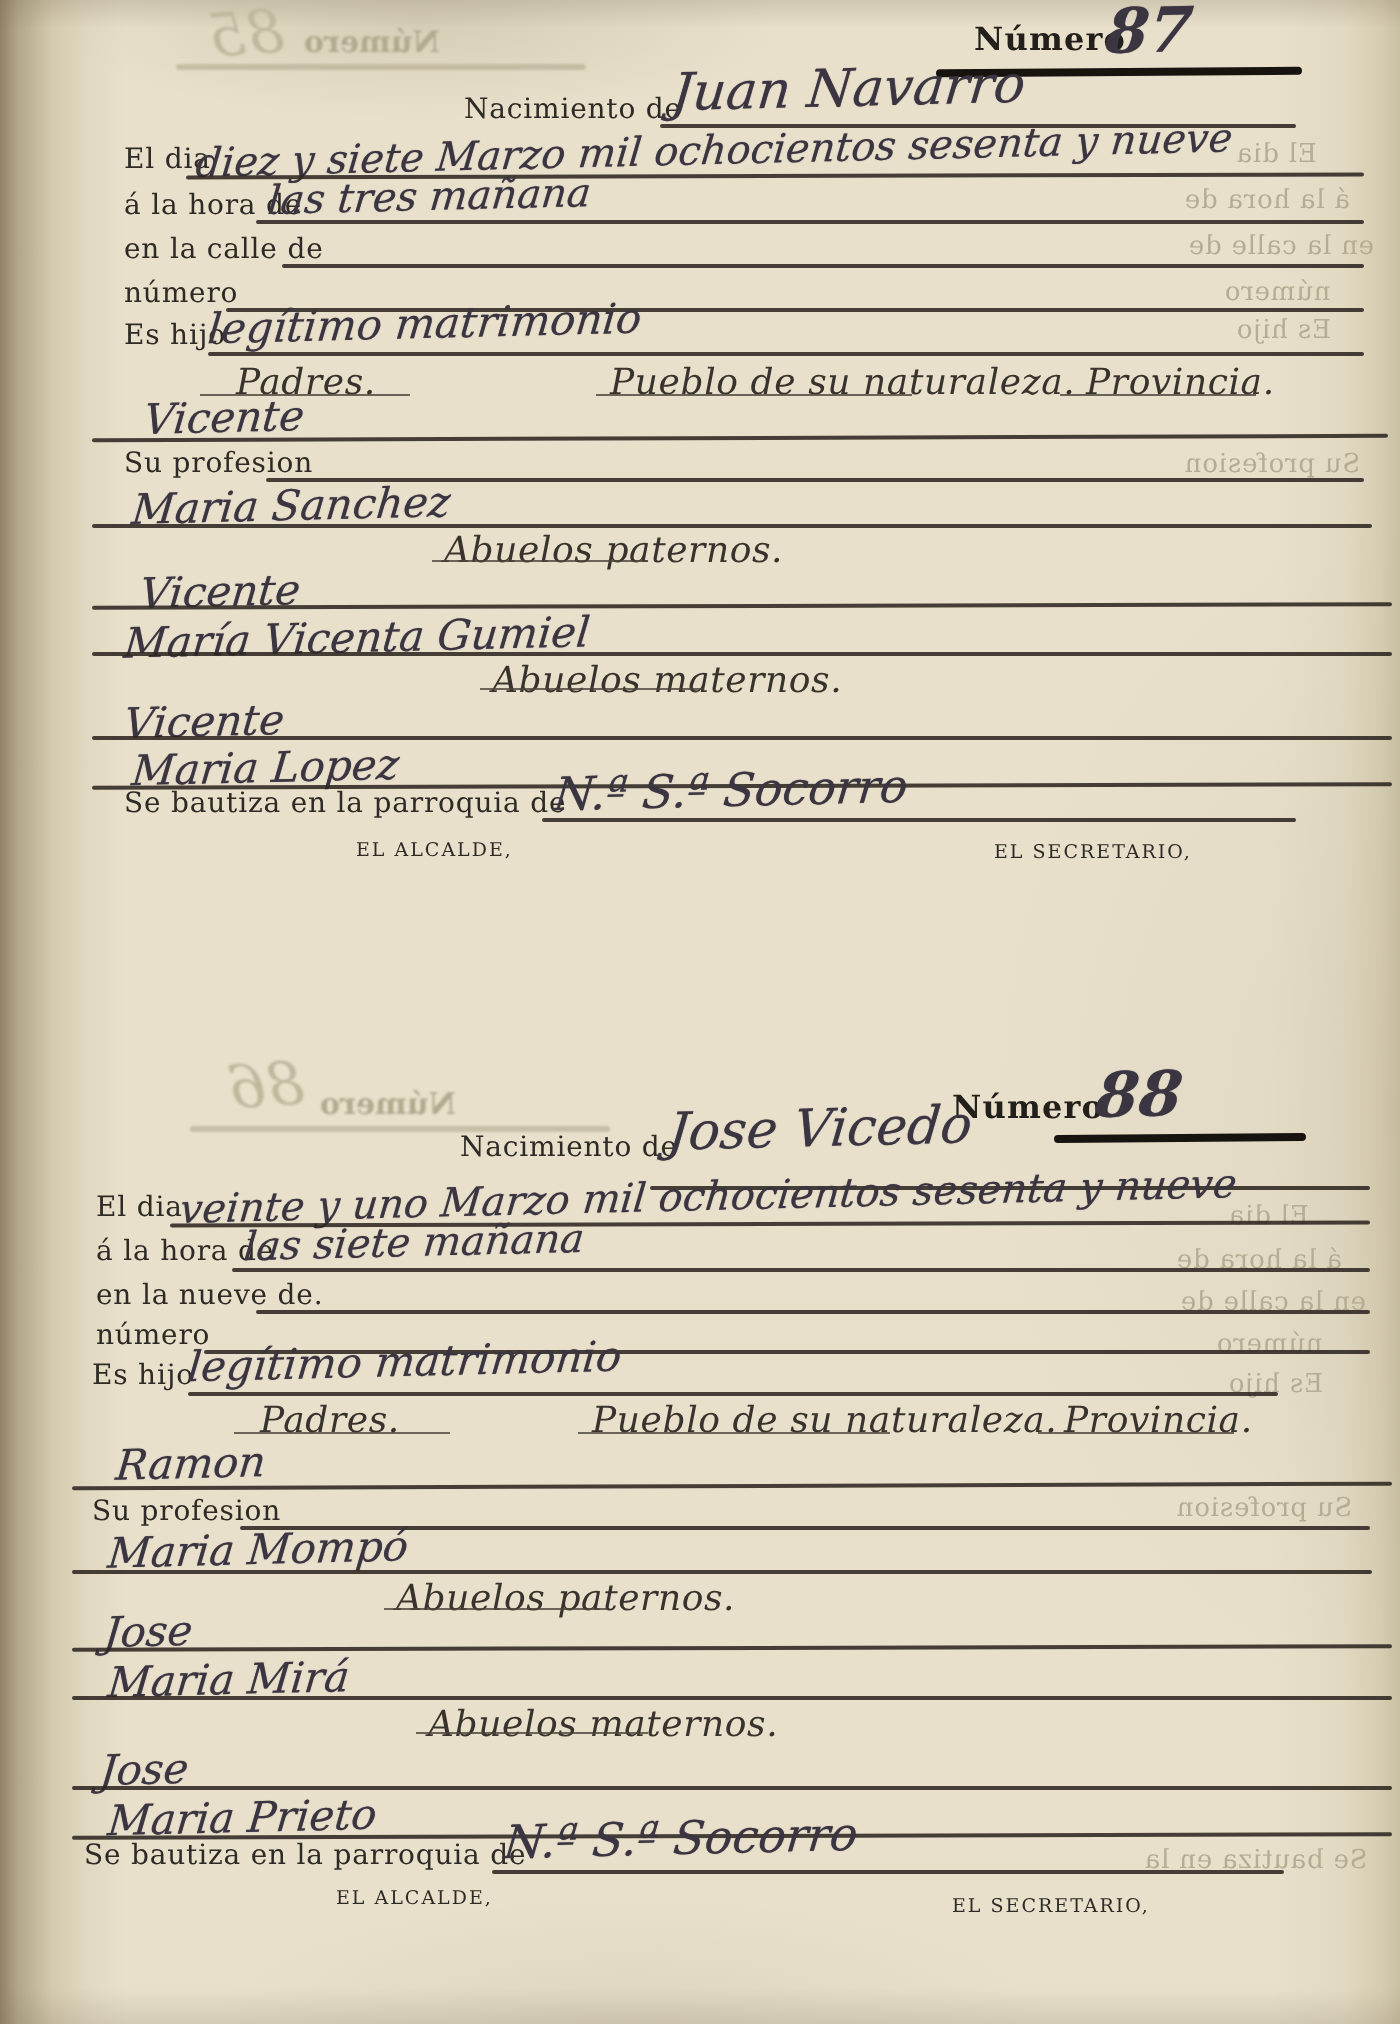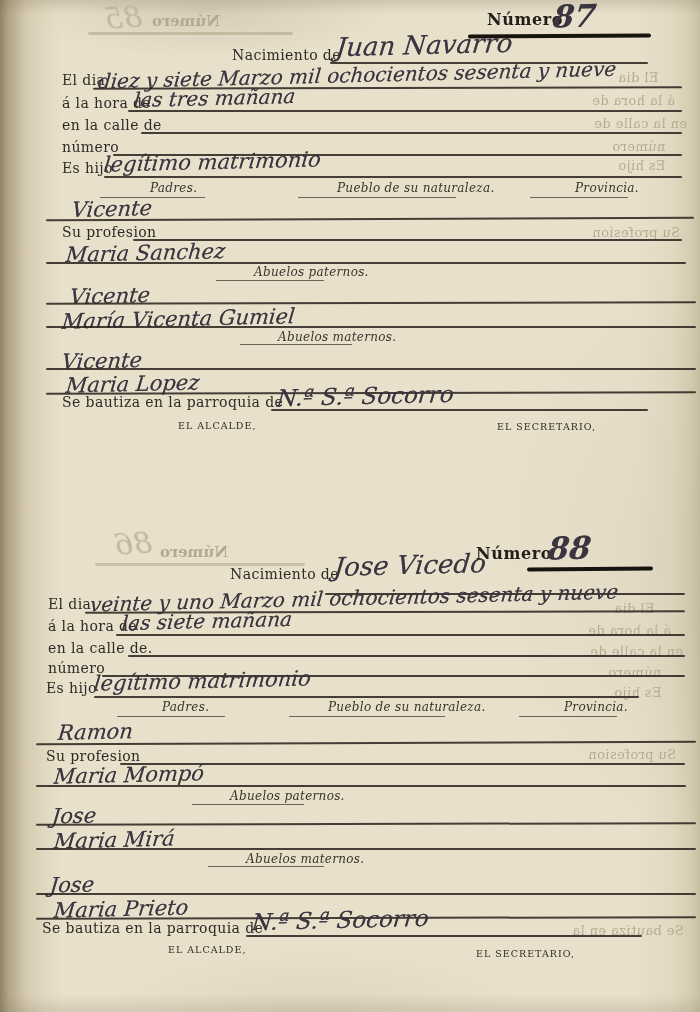--- a/index.html
+++ b/index.html
@@ -11,21 +11,21 @@
       radial-gradient(ellipse 320px 420px at 103% 55%, rgba(146,134,104,.10), transparent 72%),
       radial-gradient(ellipse 300px 90px at 45% 100%, rgba(146,134,104,.12), transparent 70%),
       linear-gradient(90deg,#8f8267 0px,#b3a689 9px,#d4caae 26px,#e2d9c2 45px,#e8e0cb 62px,#e8e0cb 636px,#e2d9c2 672px,#d7cdb2 690px,#c9bfa2 700px);
   }
   .vignette{position:absolute;inset:0;pointer-events:none;
     background:
       linear-gradient(180deg, rgba(120,108,84,.22), rgba(120,108,84,0) 14px),
       linear-gradient(0deg, rgba(120,108,84,.18), rgba(120,108,84,0) 18px);}
   .pr{position:absolute;white-space:nowrap;font-size:14px;color:#2e2b26;letter-spacing:.4px;}
   .pr-b{position:absolute;white-space:nowrap;font-size:16px;font-weight:bold;color:#23201b;letter-spacing:.6px;}
-  .hd{position:absolute;white-space:nowrap;font-size:12px;font-style:italic;color:#38342d;letter-spacing:.3px;margin-left:32px;}
+  .hd{position:absolute;white-space:nowrap;font-size:18px;font-style:italic;color:#38342d;letter-spacing:.3px;}
   .off{position:absolute;white-space:nowrap;font-size:9.5px;font-weight:normal;color:#2e2b26;letter-spacing:1px;}
   .hw{position:absolute;white-space:nowrap;font-family:"DejaVu Serif",serif;font-style:italic;
       color:#3a3540;transform:rotate(-1.4deg) skewX(-7deg);text-shadow:0 0 .5px rgba(50,45,60,.55);}
   .hw21{font-size:20px;}
   .hw22{font-size:21px;}
   .hw24{font-size:23px;}
   .hw26{font-size:26px;}
   .hw32{font-size:31px;font-weight:bold;}
   .rule{position:absolute;height:1.5px;background:#2c2721;opacity:.88;border-radius:1px;}
   .rule-thin{position:absolute;height:1px;background:#4a443a;opacity:.8;}
@@ -150,21 +150,21 @@
     <div class="rule" style="left:325px;top:63px;width:360px;"></div>
 
     <div class="pr" style="left:48px;top:66px;">El dia</div>
     <div class="hw hw21" style="left:90px;top:56px;">veinte y uno Marzo mil ochocientos sesenta y nueve</div>
     <div class="rule" style="left:85px;top:81px;width:600px;transform:rotate(-.15deg);"></div>
 
     <div class="pr" style="left:48px;top:88px;">á la hora de</div>
     <div class="hw hw21" style="left:122px;top:79px;">las siete mañana</div>
     <div class="rule" style="left:116px;top:104px;width:569px;"></div>
 
-    <div class="pr" style="left:48px;top:110px;">en la calle de.</div>
+    <div class="pr" style="left:48px;top:110px;">en la nueve de.</div>
     <div class="hw hw21" style="left:136px;top:102px;"></div>
     <div class="rule" style="left:128px;top:125px;width:557px;"></div>
 
     <div class="pr" style="left:48px;top:130px;">número</div>
     <div class="hw hw21" style="left:110px;top:122px;"></div>
     <div class="rule" style="left:102px;top:145px;width:583px;"></div>
 
     <div class="pr" style="left:46px;top:150px;">Es hijo</div>
     <div class="hw hw22" style="left:94px;top:139px;">legítimo matrimonio</div>
     <div class="rule" style="left:94px;top:166px;width:545px;"></div>

